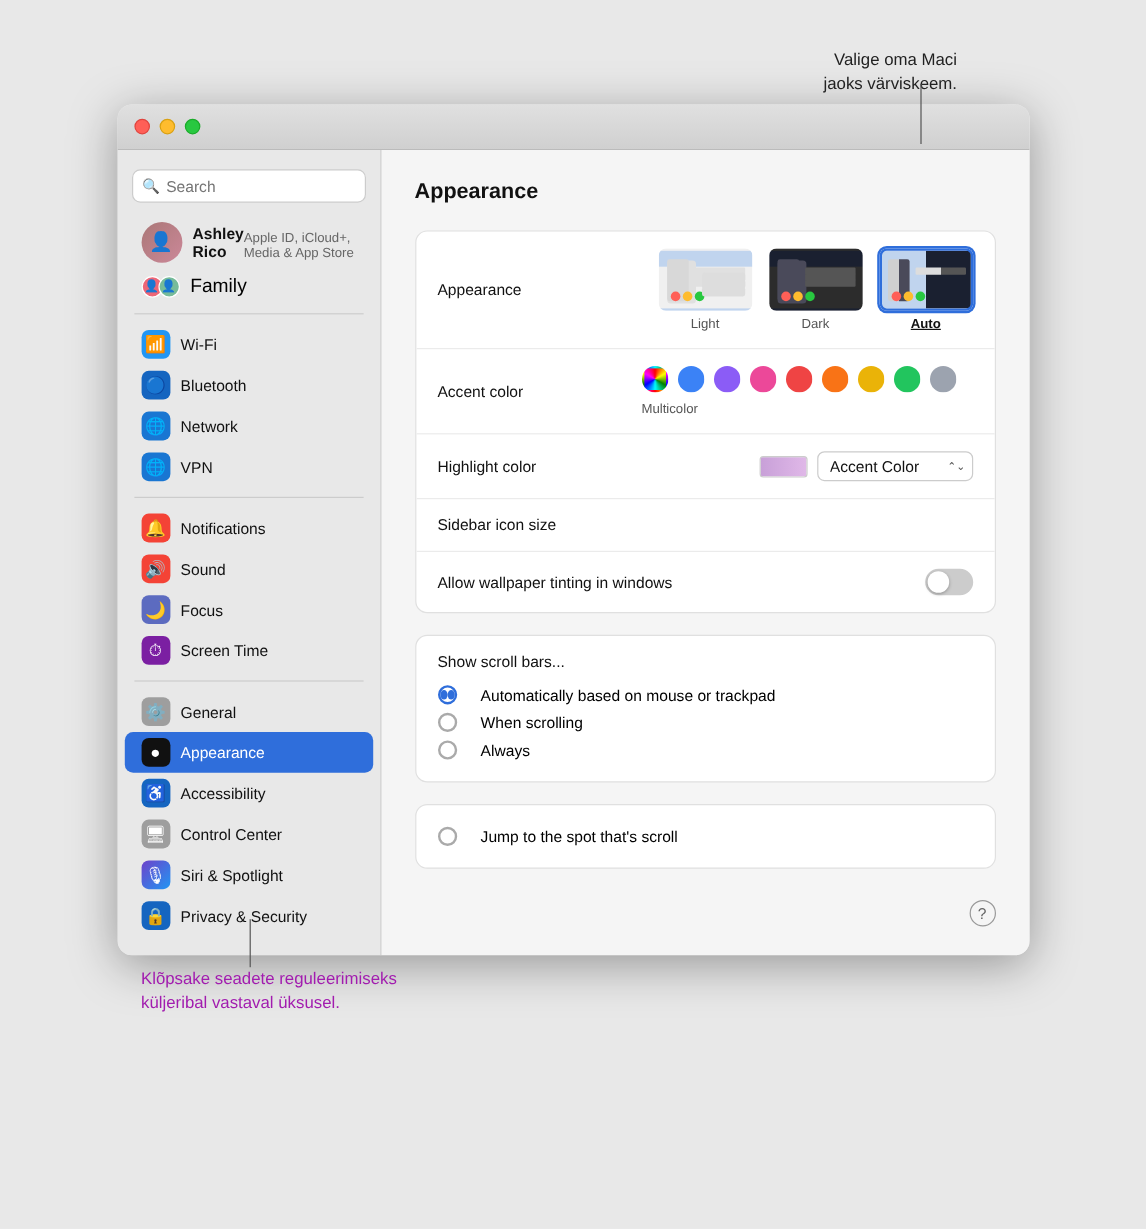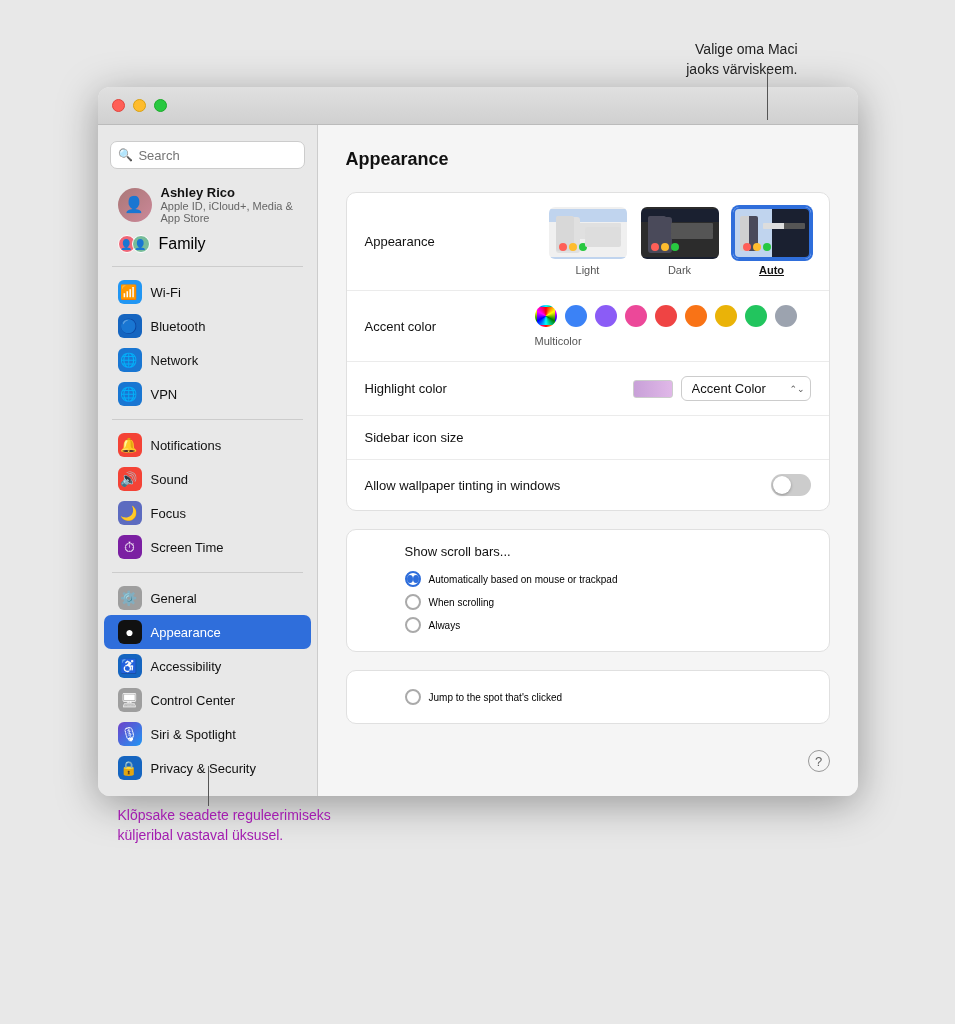--- a/index.html
+++ b/index.html
@@ -161,21 +161,21 @@
       height: 34px;
       border-radius: 50%;
       background: linear-gradient(135deg, #a77, #c89);
       display: flex;
       align-items: center;
       justify-content: center;
       font-size: 16px;
       color: #fff;
       flex-shrink: 0;
     }
-    .user-info { display: flex; flex-direction: column; }
+    .user-info { display: flex; flex-direction: row; align-items: flex-end; }
     .user-name { font-size: 13px; font-weight: 600; color: #111; }
     .user-sub  { font-size: 11px; color: #666; }
 
     .family-section {
       display: flex;
       align-items: center;
       padding: 5px 14px;
       gap: 9px;
       margin: 0 6px;
       cursor: pointer;
@@ -386,21 +386,21 @@
       border-radius: 50%;
       background: #fff;
       top: 2px;
       left: 2px;
       transition: left 0.15s;
       box-shadow: 0 1px 3px rgba(0,0,0,0.3);
     }
 
     
     .radio-group { display: flex; flex-direction: column; gap: 7px; width: 100%; padding: 4px 0; }
-    .radio-item  { display: flex; align-items: center; gap: 8px; cursor: pointer; font-size: 10px; text-align: center; }
+    .radio-item  { display: flex; align-items: center; gap: 20px; cursor: pointer; font-size: 13px; text-align: center; }
     .radio-circle {
       width: 16px; height: 16px;
       border-radius: 50%;
       border: 2px solid #aaa;
       display: flex; align-items: center; justify-content: center;
       flex-shrink: 0;
     }
     .radio-circle.checked {
       border-color: #2f6edb;
       background: #fff;
@@ -412,21 +412,21 @@
       background: #2f6edb;
     }
 
     .setting-row-full {
       display: flex;
       flex-direction: column;
       padding: 14px 18px;
       border-bottom: 1px solid #ebebeb;
       gap: 8px;
     }
-    .setting-row-full:last-child { border-bottom: none; margin-left: 40px; }
+    .setting-row-full:last-child { border-bottom: none; }
 
     
     .help-btn {
       width: 22px; height: 22px;
       border-radius: 50%;
       border: 1.5px solid #999;
       background: transparent;
       color: #666;
       font-size: 13px;
       cursor: pointer;
@@ -705,21 +705,21 @@
             </div>
           </div>
         </div>
       </div>
 
       <div class="settings-section">
         <div class="setting-row-full">
           <div class="radio-group">
             <div class="radio-item">
               <div class="radio-circle"></div>
-              <span>Jump to the spot that's clicked</span>
+              <span>Jump to the spot that's scroll</span>
             </div>
           </div>
         </div>
       </div>
 
       <div style="display:flex;justify-content:flex-end;">
         <button class="help-btn">?</button>
       </div>
 
     </div>

